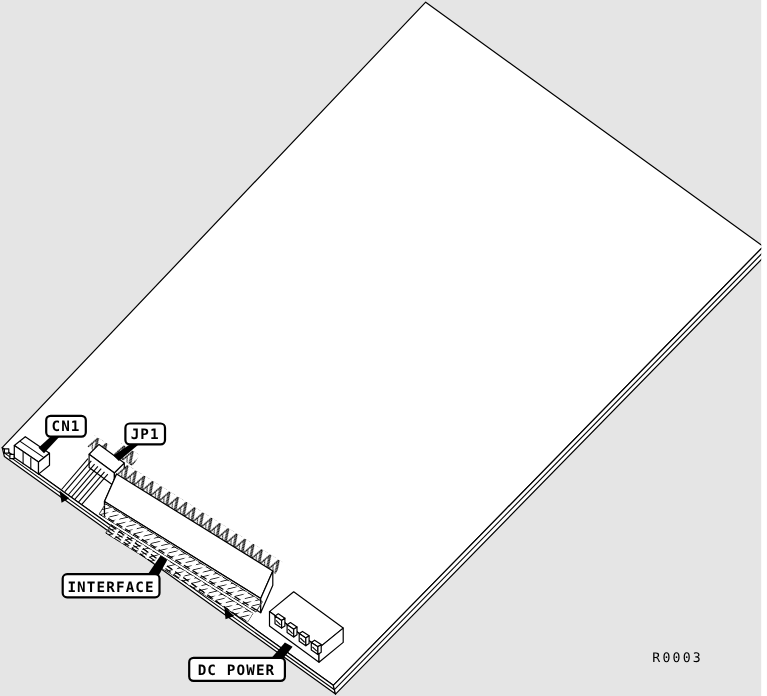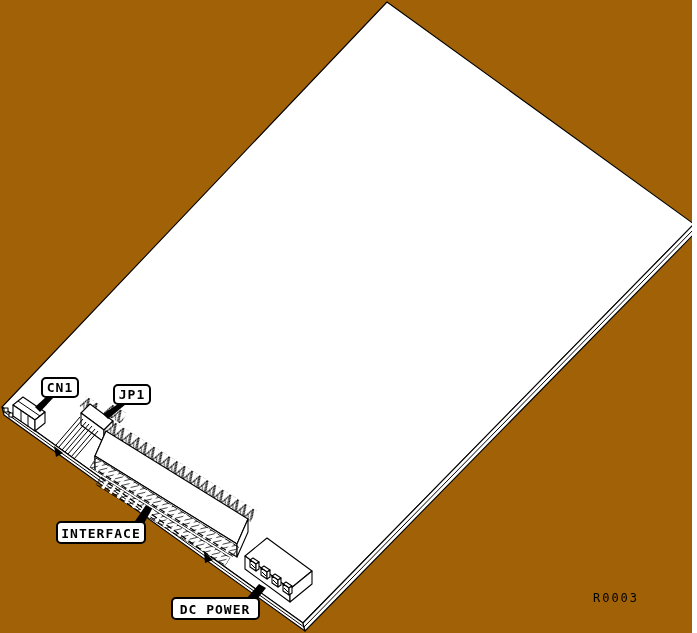--- a/index.html
+++ b/index.html
@@ -4,21 +4,21 @@
 <style>
   html, body {
     margin: 0;
     padding: 0;
     background: #ffffff;
   }
   .stage {
     position: relative;
     width: 692px;
     height: 633px;
-    background: #a16207;
+    background: #e5e5e5;
     overflow: hidden;
     font-family: "DejaVu Sans Mono", "Liberation Mono", monospace;
   }
   svg { display: block; }
   .callout-box {
     fill: #ffffff;
     stroke: #000000;
     stroke-width: 2;
   }
   .callout-text {

